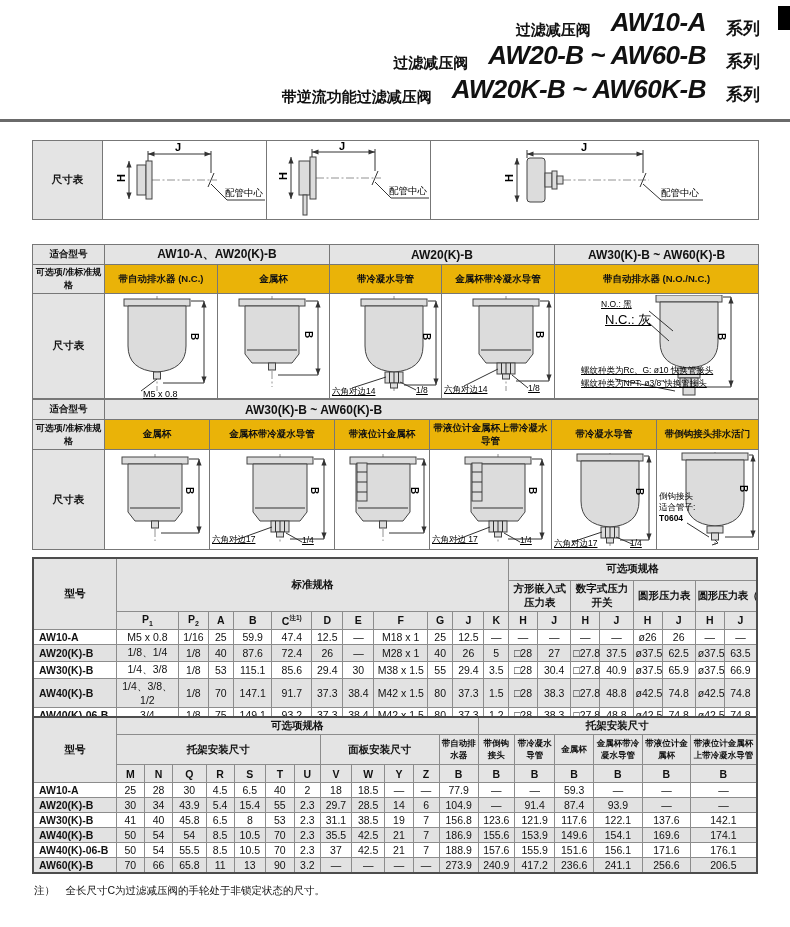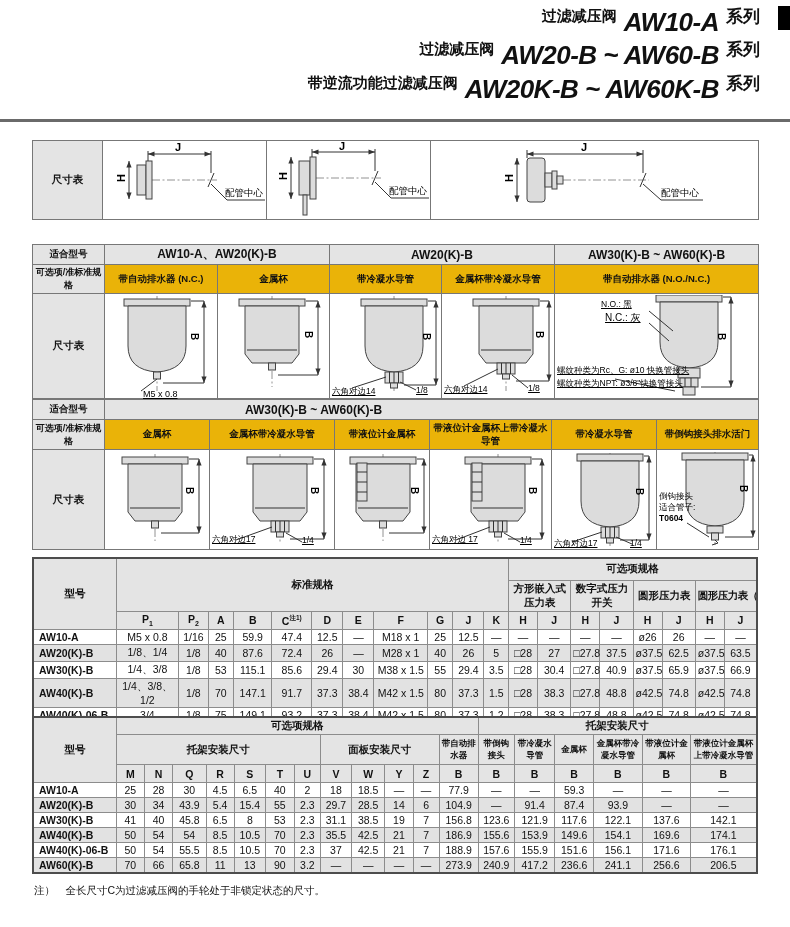--- a/index.html
+++ b/index.html
@@ -1,21 +1,21 @@
 <!DOCTYPE html>
 <html><head>
 <meta charset="utf-8">
 <style>
   html,body{margin:0;padding:0;}
   body{width:790px;height:927px;background:#fff;position:relative;overflow:hidden;
        font-family:"Liberation Sans","DejaVu Sans",sans-serif;color:#111;}
   .abs{position:absolute;}
   
   .titles{position:absolute;top:6px;right:30px;text-align:right;}
-  .title-line{display:flex;justify-content:flex-end;align-items:flex-start;gap:7px;line-height:1.28;}
+  .title-line{display:flex;justify-content:flex-end;align-items:flex-end;gap:20px;line-height:1.28;}
   .t-prefix{font-size:15px;font-weight:bold;}
   .t-model{font-size:26px;font-weight:bold;font-style:italic;letter-spacing:-0.5px;}
   .t-suffix{font-size:17px;font-weight:bold;}
   .corner-tab{position:absolute;top:6px;right:0;width:12px;height:24px;background:#000;}
   .rule{position:absolute;top:119px;left:0;width:790px;height:3px;background:#6a6a6a;}
   
   table{border-collapse:collapse;table-layout:fixed;width:726px;}
   .opt-table th,.opt-table td{border:1px solid #777;padding:1px 2px;text-align:center;vertical-align:middle;}
   .rowlab{background:#e4e4e4;font-weight:bold;font-size:10.5px;}
   .chead{background:#e4e4e4;font-weight:bold;font-size:10.5px;height:18px;}
@@ -39,21 +39,21 @@
   tbody tr.stripe th{background:#e2e2e2;}
   
   .df{fill:#dcdcdc;stroke:#444;stroke-width:1;}
   .ln{stroke:#333;stroke-width:1;fill:none;}
   .cl{stroke:#777;stroke-width:0.8;stroke-dasharray:8 2.5 2 2.5;fill:none;}
   .lbl{position:absolute;font-size:9px;white-space:nowrap;color:#000;}
   .dimb{font-weight:bold;font-size:10px;transform:rotate(90deg);}
   .glab{font-weight:bold;font-size:11px;}
   .rot{transform:rotate(-90deg);}
   .uline{text-decoration:underline;}
-  .note{font-size:8.5px;}
+  .note{font-size:8.5px;margin-left:24px;}
   .foot{position:absolute;top:884px;left:34px;font-size:10.5px;}
 </style>
 </head>
 <body>
 
 <svg width="0" height="0" style="position:absolute" aria-hidden="true">
 <defs>
   <g id="arrU">
         <polygon points="0,0 -2.6,6.5 2.6,6.5" fill="#333"></polygon>
       </g>
@@ -325,21 +325,21 @@
           <line x1="166" y1="2" x2="174" y2="2" class="ln"></line>
                 <line x1="174" y1="2" x2="174" y2="92" class="ln"></line>
           <use href="#arrU" x="174" y="2"></use>
                 <use href="#arrD" x="174" y="92"></use>
           <line x1="144" y1="92" x2="174" y2="92" class="ln"></line>
           <line x1="92" y1="16" x2="116" y2="36" class="ln"></line>
           <line x1="92" y1="28" x2="112" y2="46" class="ln"></line>
           <line x1="58" y1="84" x2="118" y2="96" class="ln"></line>
         </svg>
         <span class="lbl uline" style="left:44px;top:4px;font-size:8.5px">N.O.: 黑</span>
-        <span class="lbl uline" style="left:48px;top:16px;font-size:10px">N.C.: 灰</span>
+        <span class="lbl uline" style="left:48px;top:16px;font-size:13px">N.C.: 灰</span>
         <span class="lbl note uline" style="left:0px;top:70px">螺纹种类为Rc、G: ø10 快换管接头</span>
         <span class="lbl note uline" style="left:0px;top:83px">螺纹种类为NPT: ø3/8"快换管接头</span>
         <span class="lbl dimb" style="left:161px;top:36px">B</span>
       </div>
     </td>
   </tr>
 </tbody>
     </table>
 </div>
 

